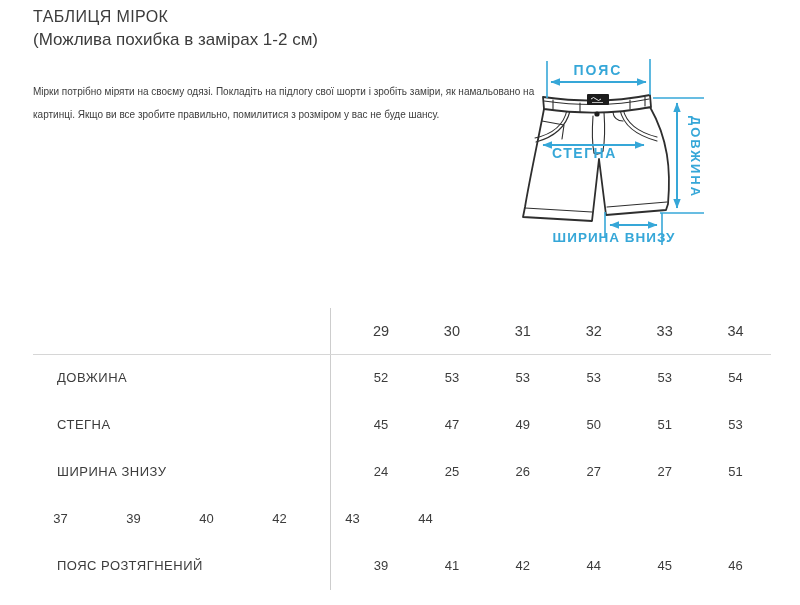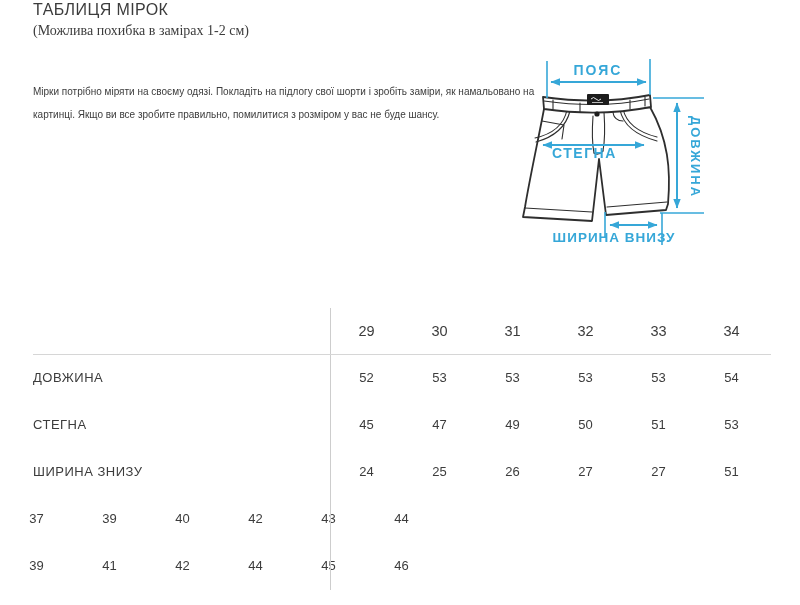--- a/index.html
+++ b/index.html
@@ -3,41 +3,41 @@
 <meta charset="utf-8">
 <style>
   :root { --accent:#36a7d8; --ink:#2e2e2e; --txt:#3c3c3c; --line:#cdcdcd; }
   * { box-sizing:border-box; }
   html,body { margin:0; padding:0; background:#fff; }
   .page {
     position:relative; width:800px; height:605px; background:#fff; overflow:hidden;
     font-family:"Liberation Sans", sans-serif; color:var(--txt);
   }
   
-  .title-block { position:absolute; left:33px; top:1px; }
+  .title-block { position:absolute; left:33px; top:8px; }
   .title-block h1 { margin:0; font-size:16px; font-weight:400; letter-spacing:.4px; color:var(--txt); }
-  .title-block p { margin:4px 0 0 0; font-size:14px; color:var(--txt);font-family:Liberation Serif, serif; }
+  .title-block p { margin:4px 0 0 0; font-size:17px; color:var(--txt); }
   
   .intro {
     position:absolute; left:33px; top:80px; width:505px; margin:0;
     font-size:10px; line-height:23px; color:var(--txt);
   }
   
   .diagram { position:absolute; left:520px; top:45px; width:240px; height:210px; }
   .ink   { stroke:var(--ink); fill:none; stroke-width:1.8; stroke-linecap:round; stroke-linejoin:round; }
   .ink-thin { stroke:var(--ink); fill:none; stroke-width:1.1; stroke-linecap:round; stroke-linejoin:round; }
   .white { fill:#ffffff; }
   .meas  { stroke:var(--accent); fill:none; stroke-width:2; }
   .meas-thin { stroke:var(--accent); fill:none; stroke-width:1.6; }
   .meas-text { fill:var(--accent); font-family:"Liberation Sans", sans-serif; font-weight:bold; }
   
   .size-table { position:absolute; left:0; top:308px; width:771px; }
   .tbl-vline { position:absolute; left:330px; top:0; width:1px; height:282px; background:var(--line); }
   .tbl-hline { position:absolute; left:33px; top:46px; width:738px; height:1px; background:#d6d6d6; }
-  .trow { display:flex; align-items:center; height:47px; }
+  .trow { display:flex; align-items:center; height:47px;padding-left:24px; }
   .trow.header { height:46px; }
   .lbl { width:330px; padding-left:33px; font-size:13px; letter-spacing:.5px; color:var(--txt); }
   .num { width:73px; text-align:center; font-size:13px; color:var(--txt); }
   .trow.header .num { font-size:14.5px; }
 </style>
 </head>
 <body>
 
 <div class="page">
 
@@ -164,20 +164,21 @@
     <div class="trow">
       <div class="num">37</div>
       <div class="num">39</div>
       <div class="num">40</div>
       <div class="num">42</div>
       <div class="num">43</div>
       <div class="num">44</div>
     </div>
 
     <div class="trow">
+      <div class="lbl">ПОЯС РОЗТЯГНЕНИЙ</div>
       <div class="num">39</div>
       <div class="num">41</div>
       <div class="num">42</div>
       <div class="num">44</div>
       <div class="num">45</div>
       <div class="num">46</div>
     </div>
   </div>
 
 </div>

